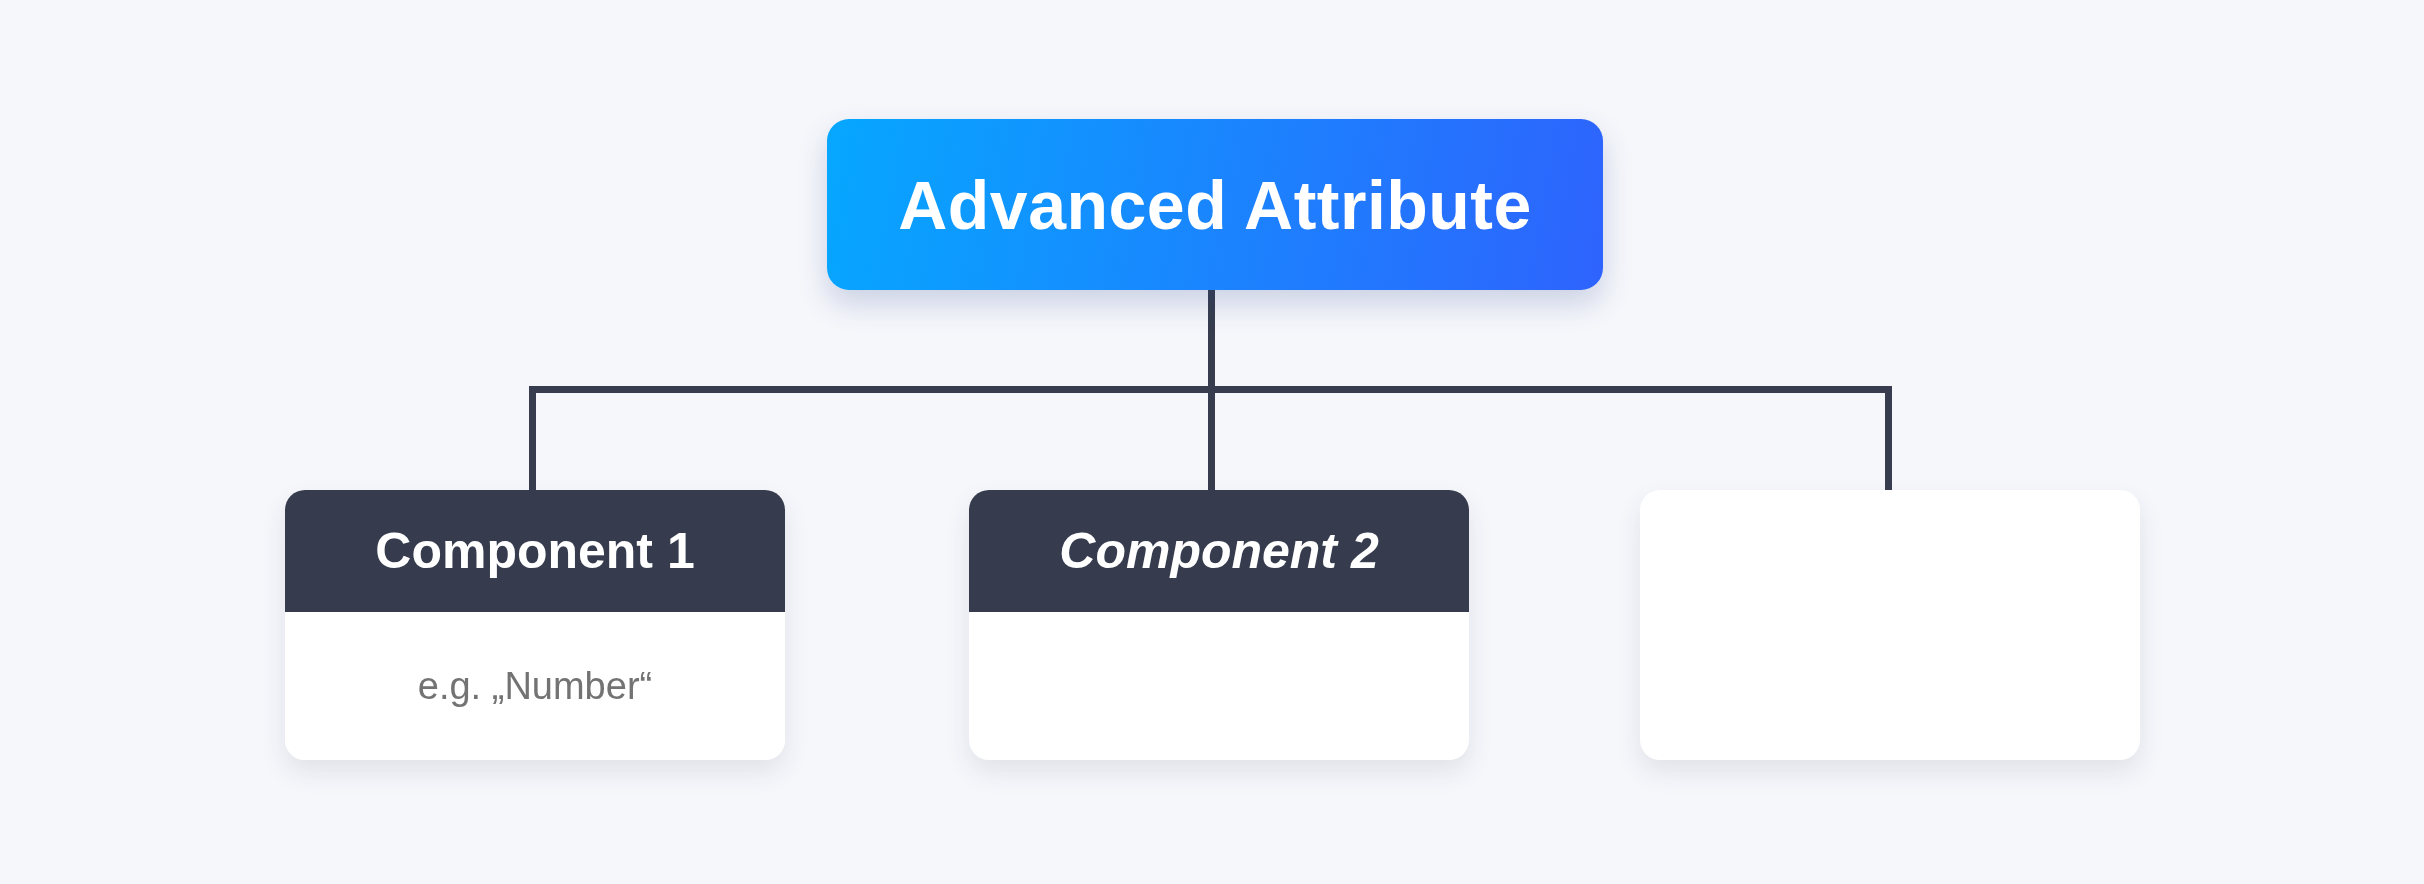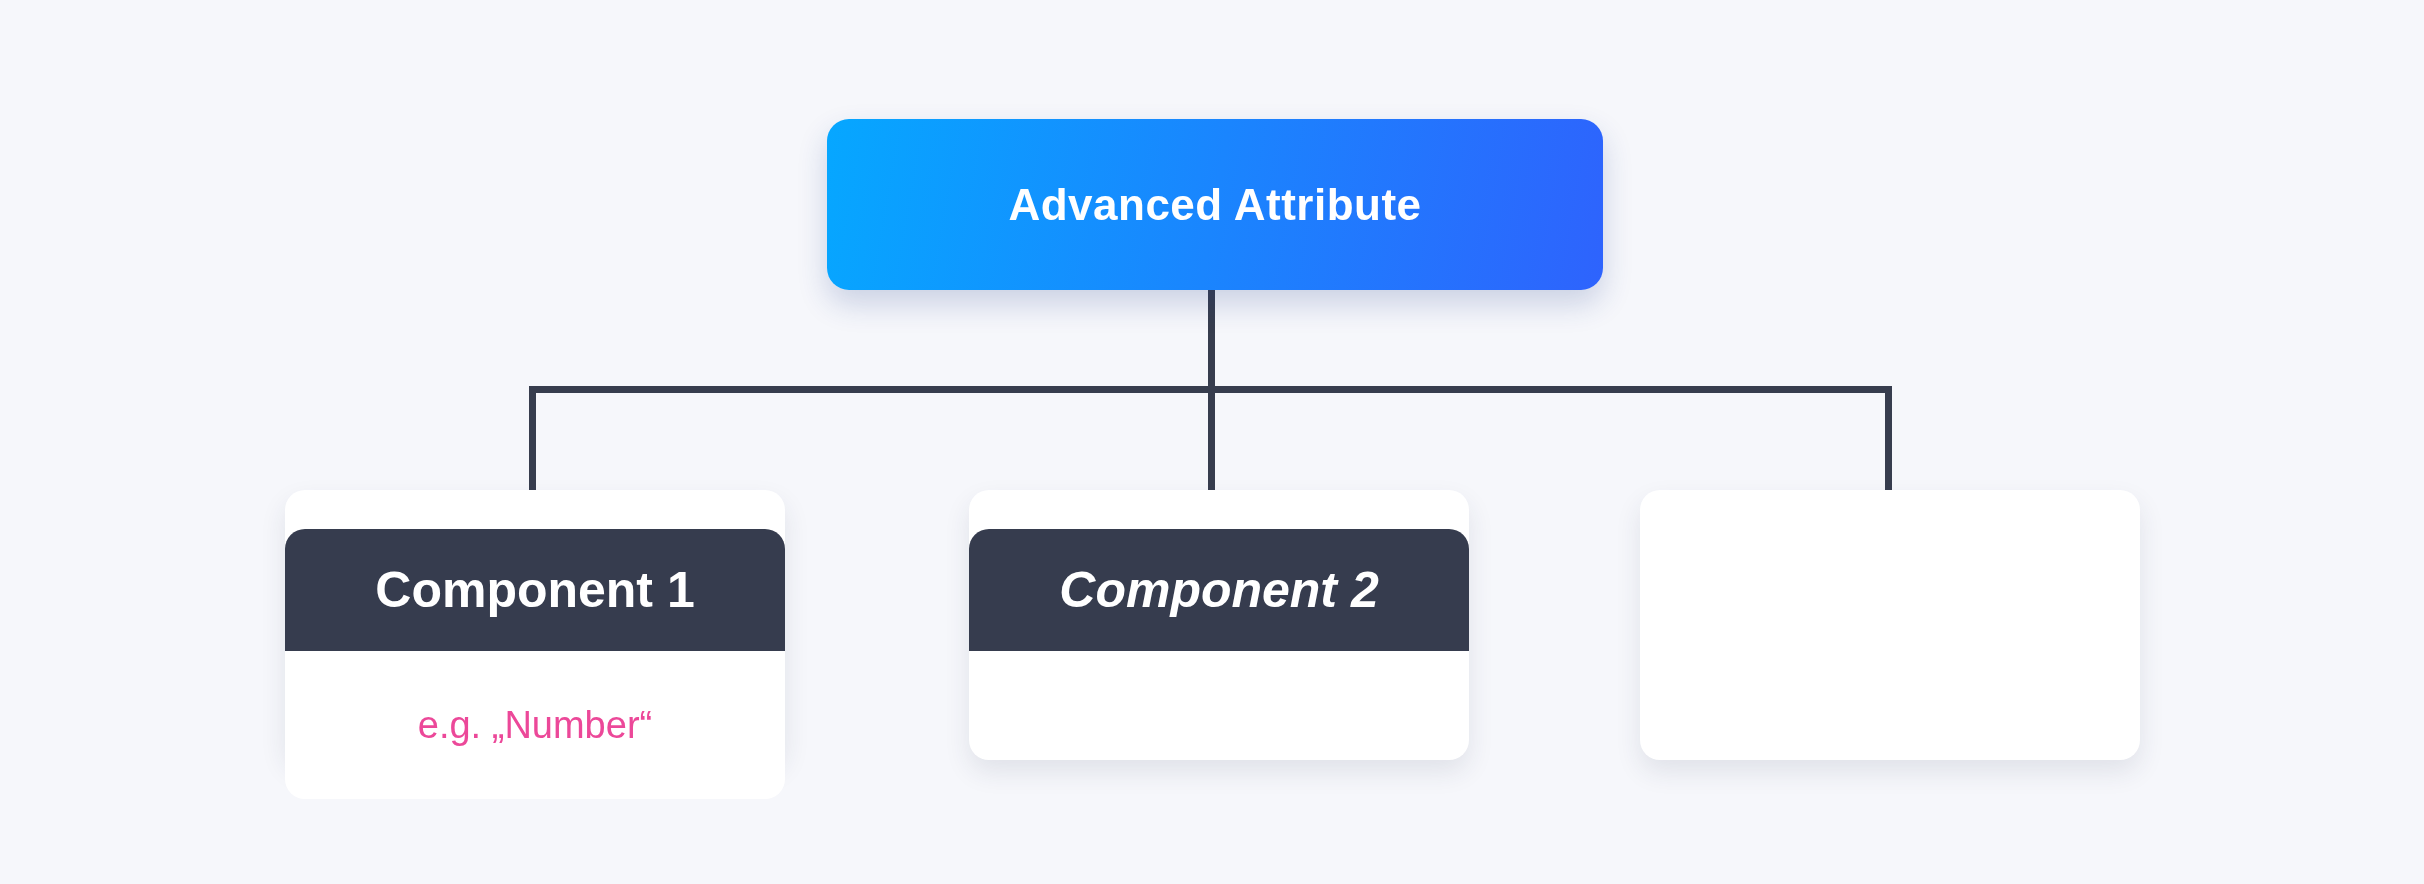--- a/index.html
+++ b/index.html
@@ -35,21 +35,21 @@
     height: 171px;
     border-radius: 22px;
     background: linear-gradient(100deg, #06A7FF 0%, #2E63FD 100%);
     box-shadow: 0 14px 30px rgba(30, 60, 140, 0.20);
     display: flex;
     align-items: center;
     justify-content: center;
   }
   .root-node .label {
     color: #FFFFFF;
-    font-size: 44px;
+    font-size: 68px;
     font-weight: bold;
     letter-spacing: 0.5px;
     white-space: nowrap;
   }
 
   
   .component-card {
     position: absolute;
     top: 490px;
     width: 500px;
@@ -62,38 +62,37 @@
   .component-card.pos-2 { left: 969px; font-style: italic;  }
   .component-card.pos-3 { left: 1640px; }
 
   .component-header {
     height: 122px;
     background: #363C4E;
     border-radius: 20px 20px 0 0;
     display: flex;
     align-items: center;
     justify-content: center;
-    margin-top: 39px;
   }
   .component-header .title {
     color: #FFFFFF;
     font-size: 50px;
     font-weight: bold;
     white-space: nowrap;
   }
   .component-body {
     height: 148px;
     display: flex;
     align-items: center;
     justify-content: center;
     border-radius: 0 0 20px 20px;
     background: #FFFFFF;
   }
   .component-body .example {
-    color: #ec4899;
+    color: #737373;
     font-size: 38px;
     font-weight: 500;
     white-space: nowrap;
   }
 </style>
 </head>
 <body>
 
 <div class="canvas">
 

